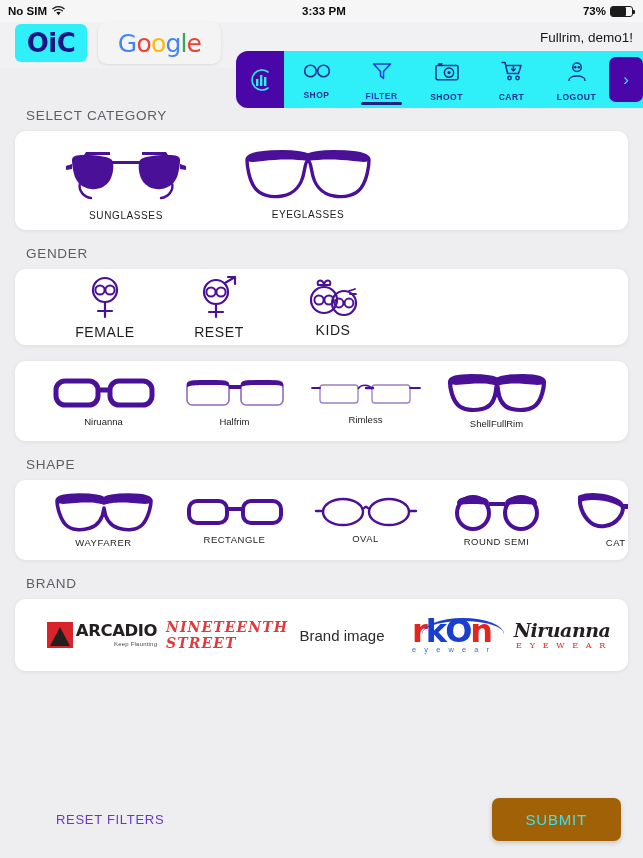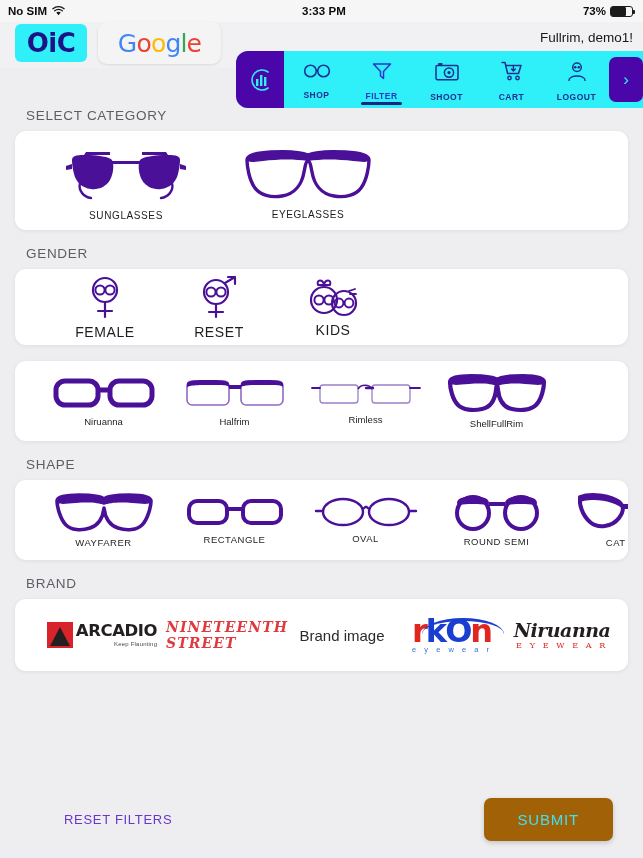--- a/index.html
+++ b/index.html
@@ -144,21 +144,21 @@
   .ikon-arc { position: absolute; top: 2px; left: 10px; width: 82px; height: 16px; border-top: 3px solid #1a3fd0; border-radius: 50%/100% 100% 0 0; }
   .ikon-sub { font-size: 7.5px; color: #3a6fd8; letter-spacing: 3px; text-align: center; margin-top: -1px;}
 
   .brand-niruanna { width: 110px; }
   .nir-txt { font-family: "DejaVu Serif", serif; font-style: italic; font-size: 19px; font-weight: 700; color: #231f20; letter-spacing: -.5px; line-height: 1;}
   .nir-sub { font-family: "DejaVu Serif", serif; font-size: 8px; color: #e0261f; letter-spacing: 2.6px; text-align: center; margin-top: 1px;}
 
   
   .footer {
     position: absolute; left: 0; bottom: 0; width: 643px; height: 78px;
-    display: flex; align-items: center; padding: 0 30px;
+    display: flex; align-items: center; padding: 0 22px;
   }
   .reset-btn {
     background: none; border: none; cursor: pointer;
     color: #6a36c9; font-size: 13px; letter-spacing: .7px;
     font-family: "Liberation Sans", sans-serif; padding: 8px 34px;
   }
   .spacer { flex: 1; }
   .submit-btn {
     background: #a16207; color: #3fe0f0; border: none; cursor: pointer;
     font-size: 15px; letter-spacing: .8px; border-radius: 7px;

